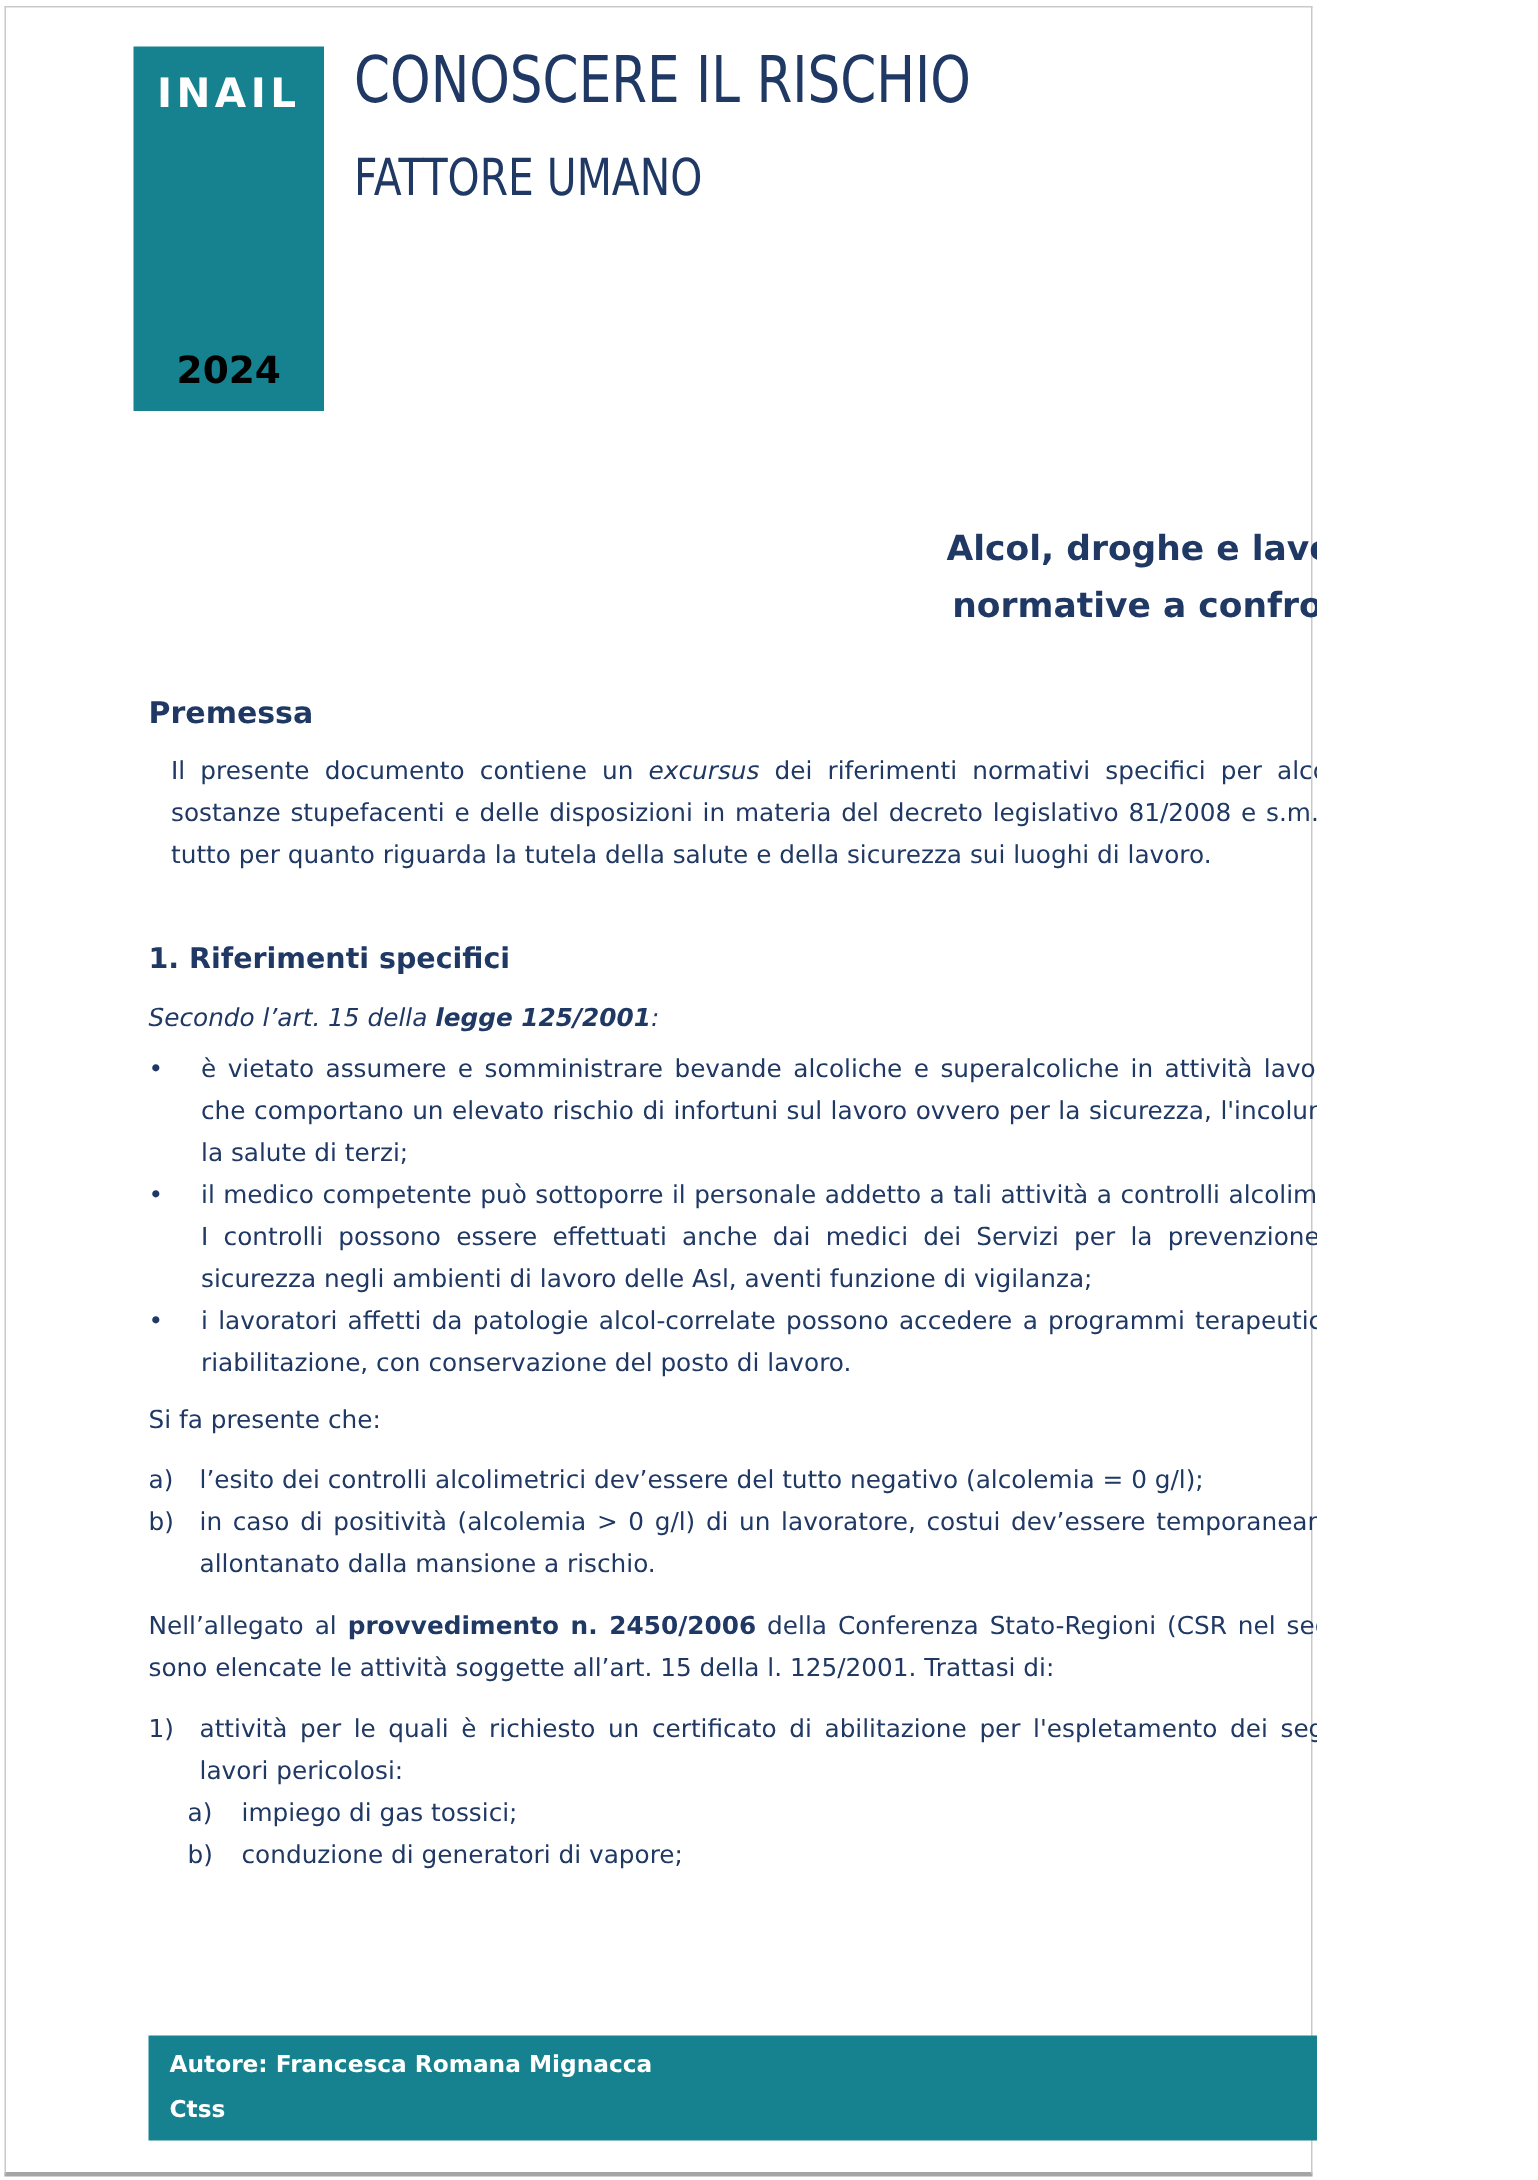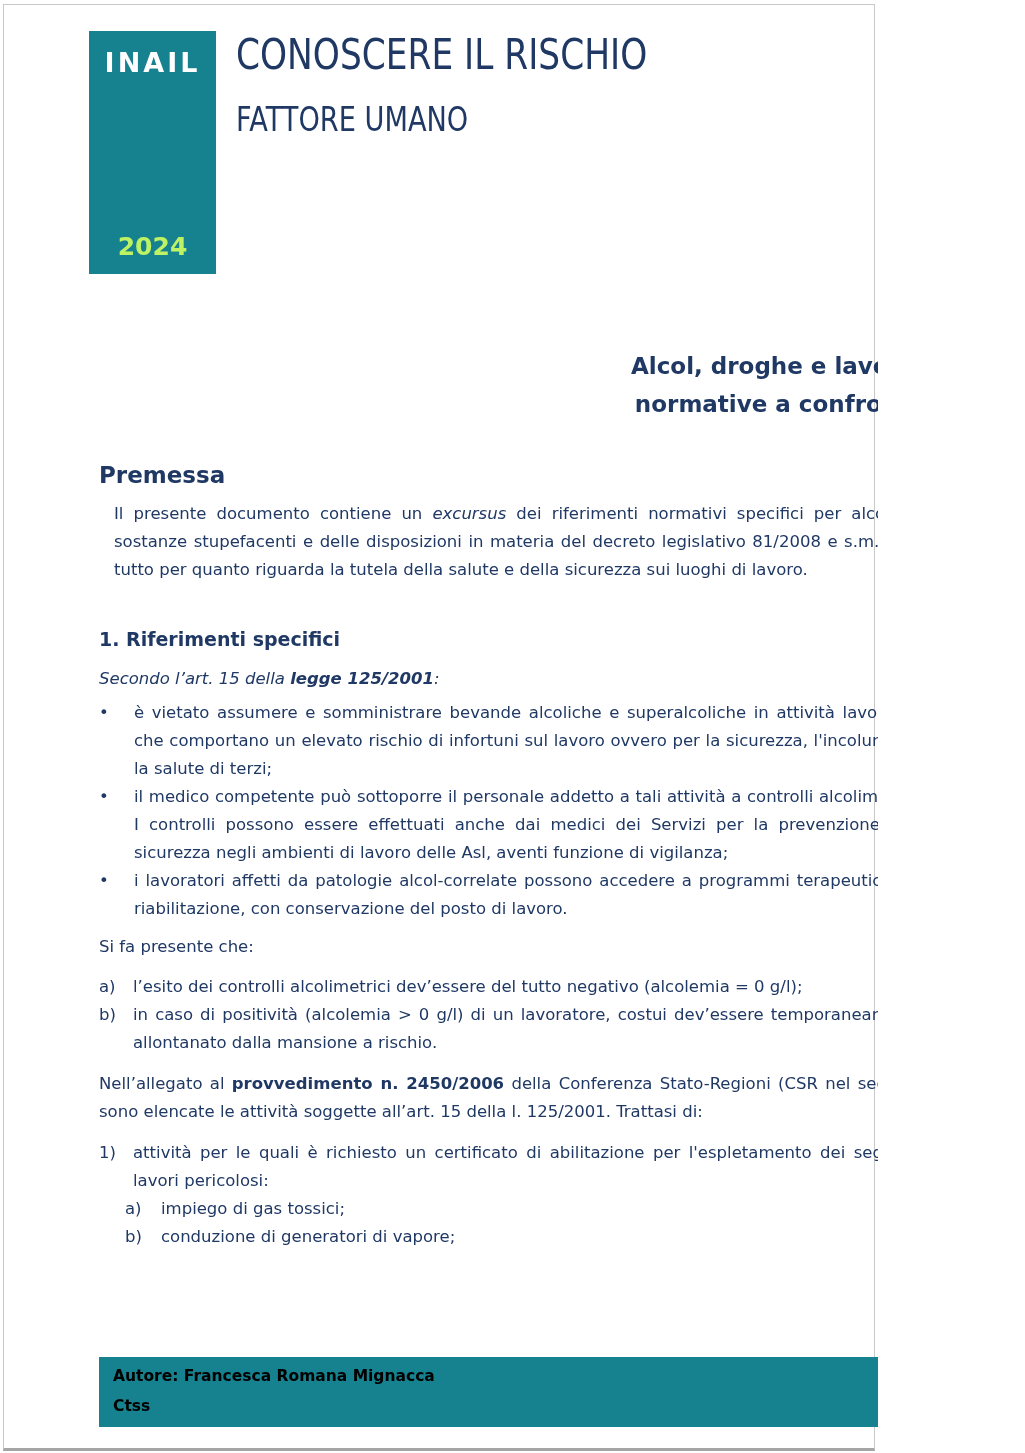--- a/index.html
+++ b/index.html
@@ -28,21 +28,21 @@
   .brand{
     position:absolute;left:89px;top:31px;width:127px;height:243px;
     background:var(--teal);
   }
   .logo{
     margin-top:16px;text-align:center;
     color:#fff;font-weight:bold;font-size:27px;letter-spacing:3px;
   }
   .brand-year{
     position:absolute;left:0;right:0;bottom:13px;text-align:center;
-    color:#bef264;font-weight:bold;font-size:25px;
+    color:#000000;font-weight:bold;font-size:25px;
   }
   .series-title{
     position:absolute;left:236px;top:31px;
     font-size:43px;line-height:1.1;color:var(--navy);
     white-space:nowrap;
     transform:scaleX(0.80);transform-origin:left top;
   }
   .series-subtitle{
     position:absolute;left:236px;top:101px;
     font-size:34px;line-height:1.1;color:var(--navy);
@@ -52,42 +52,42 @@
   
   .content{
     position:absolute;left:99px;top:340px;width:826px;
     font-size:16.5px;line-height:28px;
   }
   .doc-title{
     margin:7px 0 0;text-align:right;
     font-size:23px;line-height:38px;font-weight:bold;
   }
   .doc-title span{display:block;}
-  .h-premessa{margin:39px 0 0;font-size:23px;line-height:26px;font-weight:bold;}
+  .h-premessa{margin:39px 0 0;font-size:20px;line-height:26px;font-weight:bold;}
   .p-intro{margin:12px 15px 0;text-align:justify;}
   .h-sec{margin:42px 0 0;font-size:19px;line-height:27px;font-weight:bold;}
   .h-sub{margin:14px 0 0;font-size:18.5px;line-height:26px;font-weight:bold;font-style:italic;}
   .p-secondo{margin:12px 0 0;font-style:italic;}
   .blist{margin:6px 0 0;}
   .li{display:flex;}
   .li .m{flex:0 0 35px;}
   .li .t{flex:1 1 auto;text-align:justify;}
   .letters .li .m{flex:0 0 34px;}
   .p-note{margin:10px 0 0;}
   .letters{margin:12px 0 0;}
   .p-allegato{margin:13px 0 0;text-align:justify;}
   .numbered{margin:13px 0 0;}
   .numbered .li .m{flex:0 0 34px;}
   .sublist{margin-left:26px;}
   .sublist .li .m{flex:0 0 36px;}
   .bold{font-weight:bold;}
   
   .footer{
     position:absolute;left:99px;top:1357px;width:843px;height:70px;
-    background:var(--teal);color:#000000;font-weight:bold;font-size:15.5px;
+    background:var(--teal);color:#ffffff;font-weight:bold;font-size:15.5px;
   }
   .footer .author{position:absolute;left:14px;top:10px;}
   .footer .unit{position:absolute;left:14px;top:40px;}
   .footer .pagenum{
     position:absolute;right:16px;top:50%;transform:translateY(-50%);
     font-family:"Liberation Serif","DejaVu Serif",serif;
     font-size:17px;font-weight:bold;
   }
 </style>
 </head>

